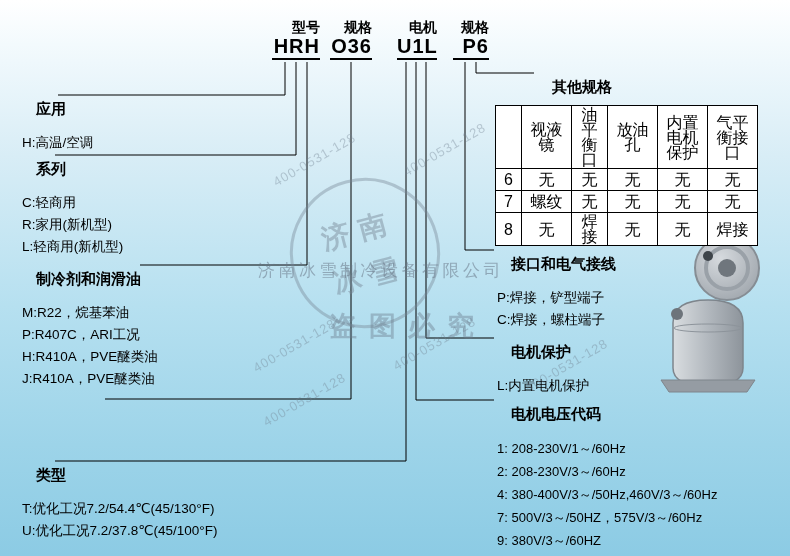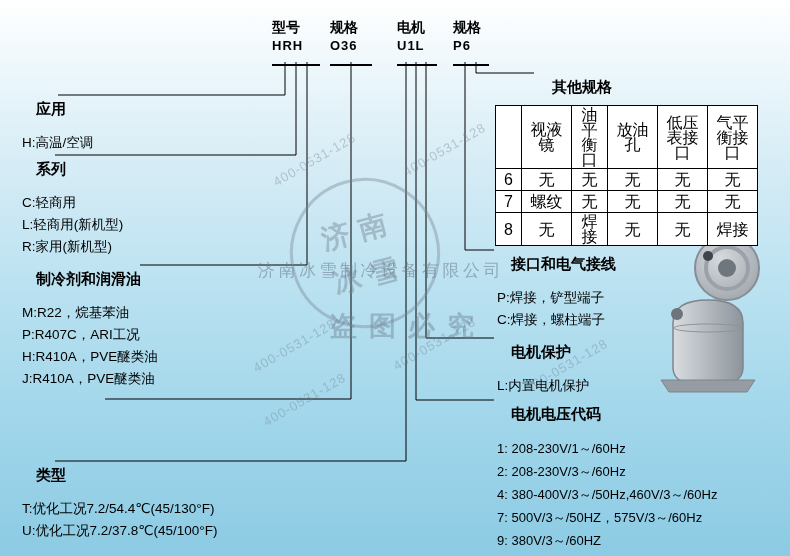--- a/index.html
+++ b/index.html
@@ -3,23 +3,23 @@
 <meta charset="utf-8">
 <style>
   *{box-sizing:border-box}
   html,body{margin:0;padding:0}
   .canvas{
     position:relative;width:790px;height:556px;overflow:hidden;
     background:linear-gradient(180deg,#ffffff 0%,#f3fafd 8%,#d8edf6 28%,#b6e0f0 55%,#9dd4e9 80%,#8ccbe4 100%);
     font-family:"Liberation Sans","DejaVu Sans",sans-serif;color:#000;
   }
   .lines{position:absolute;left:0;top:0;width:790px;height:556px;z-index:2;pointer-events:none}
-  .code{position:absolute;top:18px;text-align:left;z-index:2}
+  .code{position:absolute;top:18px;text-align:right;z-index:2}
   .code-label{font-size:14px;font-weight:700;line-height:18px}
-  .code-value{font-size:13px;font-weight:700;line-height:20px;letter-spacing:1px;border-bottom:2px solid #000;padding-bottom:8px}
+  .code-value{font-size:20px;font-weight:700;line-height:20px;letter-spacing:1px;border-bottom:2px solid #000;padding-bottom:2px}
   .sec{position:absolute;z-index:2}
   .sec h3{margin:14px;font-size:15px;line-height:18px;font-weight:700}
   .sec .item{font-size:13.5px;line-height:22px;white-space:nowrap}
   .sec.voltage .item{font-size:13px;line-height:23px}
   .spec-table{position:absolute;left:495px;top:105px;z-index:2;border-collapse:collapse;background:#fff;font-size:16px}
   .spec-table th,.spec-table td{border:1px solid #000;text-align:center;vertical-align:middle;padding:1px 2px;font-weight:400;word-break:break-all;line-height:15px}
   .spec-table th{height:46px}
   .spec-table td{height:22px}
   .compressor{position:absolute;left:645px;top:228px;z-index:1}
   .wm{position:absolute;z-index:3;pointer-events:none;white-space:nowrap}
@@ -67,22 +67,22 @@
   </div>
 
   <section class="sec" style="left:22px;top:86px">
     <h3>应用</h3>
     <div class="item">H:高温/空调</div>
   </section>
 
   <section class="sec" style="left:22px;top:146px">
     <h3>系列</h3>
     <div class="item">C:轻商用</div>
+    <div class="item">R:家用(新机型)</div>
     <div class="item">L:轻商用(新机型)</div>
-    <div class="item">R:家用(新机型)</div>
   </section>
 
   <section class="sec" style="left:22px;top:256px">
     <h3>制冷剂和润滑油</h3>
     <div class="item">M:R22，烷基苯油</div>
     <div class="item">P:R407C，ARI工况</div>
     <div class="item">H:R410A，PVE醚类油</div>
     <div class="item">J:R410A，PVE醚类油</div>
   </section>
 
@@ -125,21 +125,21 @@
       <col style="width:50px">
         <col style="width:50px">
         <col style="width:50px">
     </colgroup>
     <tbody>
         <tr>
       <th></th>
       <th>视液镜</th>
       <th>油平衡口</th>
       <th>放油孔</th>
-      <th>低压表接口</th>
+      <th>内置电机保护</th>
       <th>气平衡接口</th>
     </tr>
     <tr>
       <td>6</td>
       <td>无</td>
       <td>无</td>
       <td>无</td>
       <td>无</td>
       <td>无</td>
     </tr>

